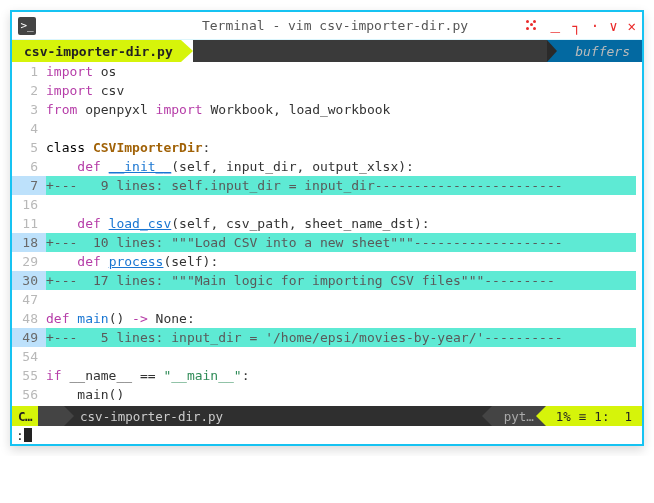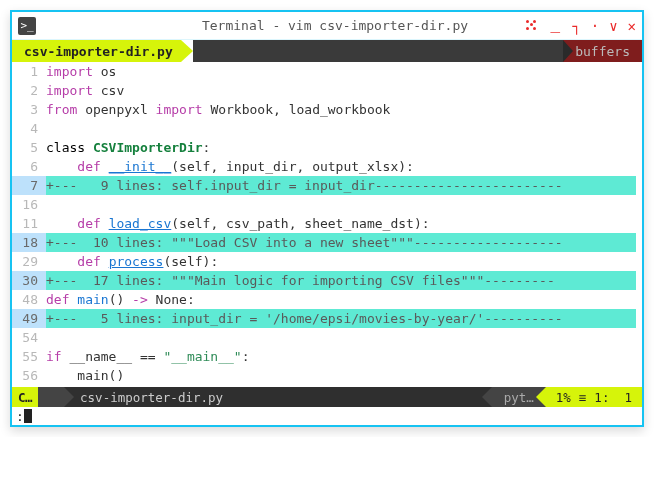--- a/index.html
+++ b/index.html
@@ -79,25 +79,26 @@
   }
   .bufline .filename::after{
     content:"";
     position:absolute; right:-12px; top:0;
     border-top:11px solid transparent;
     border-bottom:11px solid transparent;
     border-left:12px solid #d6f40a;
   }
   .bufline .spacer{ flex:1; background:#3a3a3a; margin-left:12px;}
   .bufline .buffers {
-    background:#7f1d1d;
+    background:#0369a1;
     color:#bbb;
     display:flex;align-items:center;
-    padding: 0 12px 0 12px;
+    padding: 0 12px 0 28px;
     position: relative;
+    font-style: italic;
   }
   .bufline .buffers::before{
     content:"";
     position:absolute; left:0; top:0;
     border-top:11px solid transparent;
     border-bottom:11px solid transparent;
     border-left:10px solid #2a2a2a;
   }
 
   .codearea { padding: 0 6px 2px 0;}
@@ -115,21 +116,21 @@
   .code { flex:1; overflow:hidden;}
   .fold {
     background: #5eead4;
     color: #5a5a5a;
   }
   .kw-import { color:#b63da8; }
   .kw-from { color:#b63da8; }
   .kw-class { color:#000000; }
   .kw-def { color:#b63da8; }
   .kw-if { color:#b63da8; }
-  .ident-cls { color:#15803d; font-weight:bold; }
+  .ident-cls { color:#a16207; font-weight:bold; }
   .ident-fn { color:#1976d2; text-decoration:underline;}
   .ident-main { color:#1976d2;}
   .str { color:#2e8b57; }
   .arrow { color:#b63da8;}
 
   .statusline {
     display:flex;
     height:20px;
     font-size:12.5px;
     align-items:stretch;
@@ -218,20 +219,21 @@
         <div class="row"><div class="gutter">3</div><div class="code"><span class="kw-from">from</span> openpyxl <span class="kw-import">import</span> Workbook, load_workbook</div></div>
         <div class="row"><div class="gutter">4</div><div class="code">&nbsp;</div></div>
         <div class="row"><div class="gutter">5</div><div class="code"><span class="kw-class">class</span> <span class="ident-cls">CSVImporterDir</span>:</div></div>
         <div class="row"><div class="gutter">6</div><div class="code">    <span class="kw-def">def</span> <span class="ident-fn">__init__</span>(self, input_dir, output_xlsx):</div></div>
         <div class="row"><div class="gutter fold">7</div><div class="code fold">+---   9 lines: self.input_dir = input_dir------------------------</div></div>
         <div class="row"><div class="gutter">16</div><div class="code">&nbsp;</div></div>
         <div class="row"><div class="gutter">11</div><div class="code">    <span class="kw-def">def</span> <span class="ident-fn">load_csv</span>(self, csv_path, sheet_name_dst):</div></div>
         <div class="row"><div class="gutter fold">18</div><div class="code fold">+---  10 lines: """Load CSV into a new sheet"""-------------------</div></div>
         <div class="row"><div class="gutter">29</div><div class="code">    <span class="kw-def">def</span> <span class="ident-fn">process</span>(self):</div></div>
         <div class="row"><div class="gutter fold">30</div><div class="code fold">+---  17 lines: """Main logic for importing CSV files"""---------</div></div>
+        <div class="row"><div class="gutter">47</div><div class="code">&nbsp;</div></div>
         <div class="row"><div class="gutter">48</div><div class="code"><span class="kw-def">def</span> <span class="ident-main">main</span>() <span class="arrow">-&gt;</span> None:</div></div>
         <div class="row"><div class="gutter fold">49</div><div class="code fold">+---   5 lines: input_dir = '/home/epsi/movies-by-year/'----------</div></div>
         <div class="row"><div class="gutter">54</div><div class="code">&nbsp;</div></div>
         <div class="row"><div class="gutter">55</div><div class="code"><span class="kw-if">if</span> __name__ == <span class="str">"__main__"</span>:</div></div>
         <div class="row"><div class="gutter">56</div><div class="code">    main()</div></div>
       </div>
 
     <div class="statusline">
       <div class="sl-mode">C…</div>
       <div class="sl-git">

